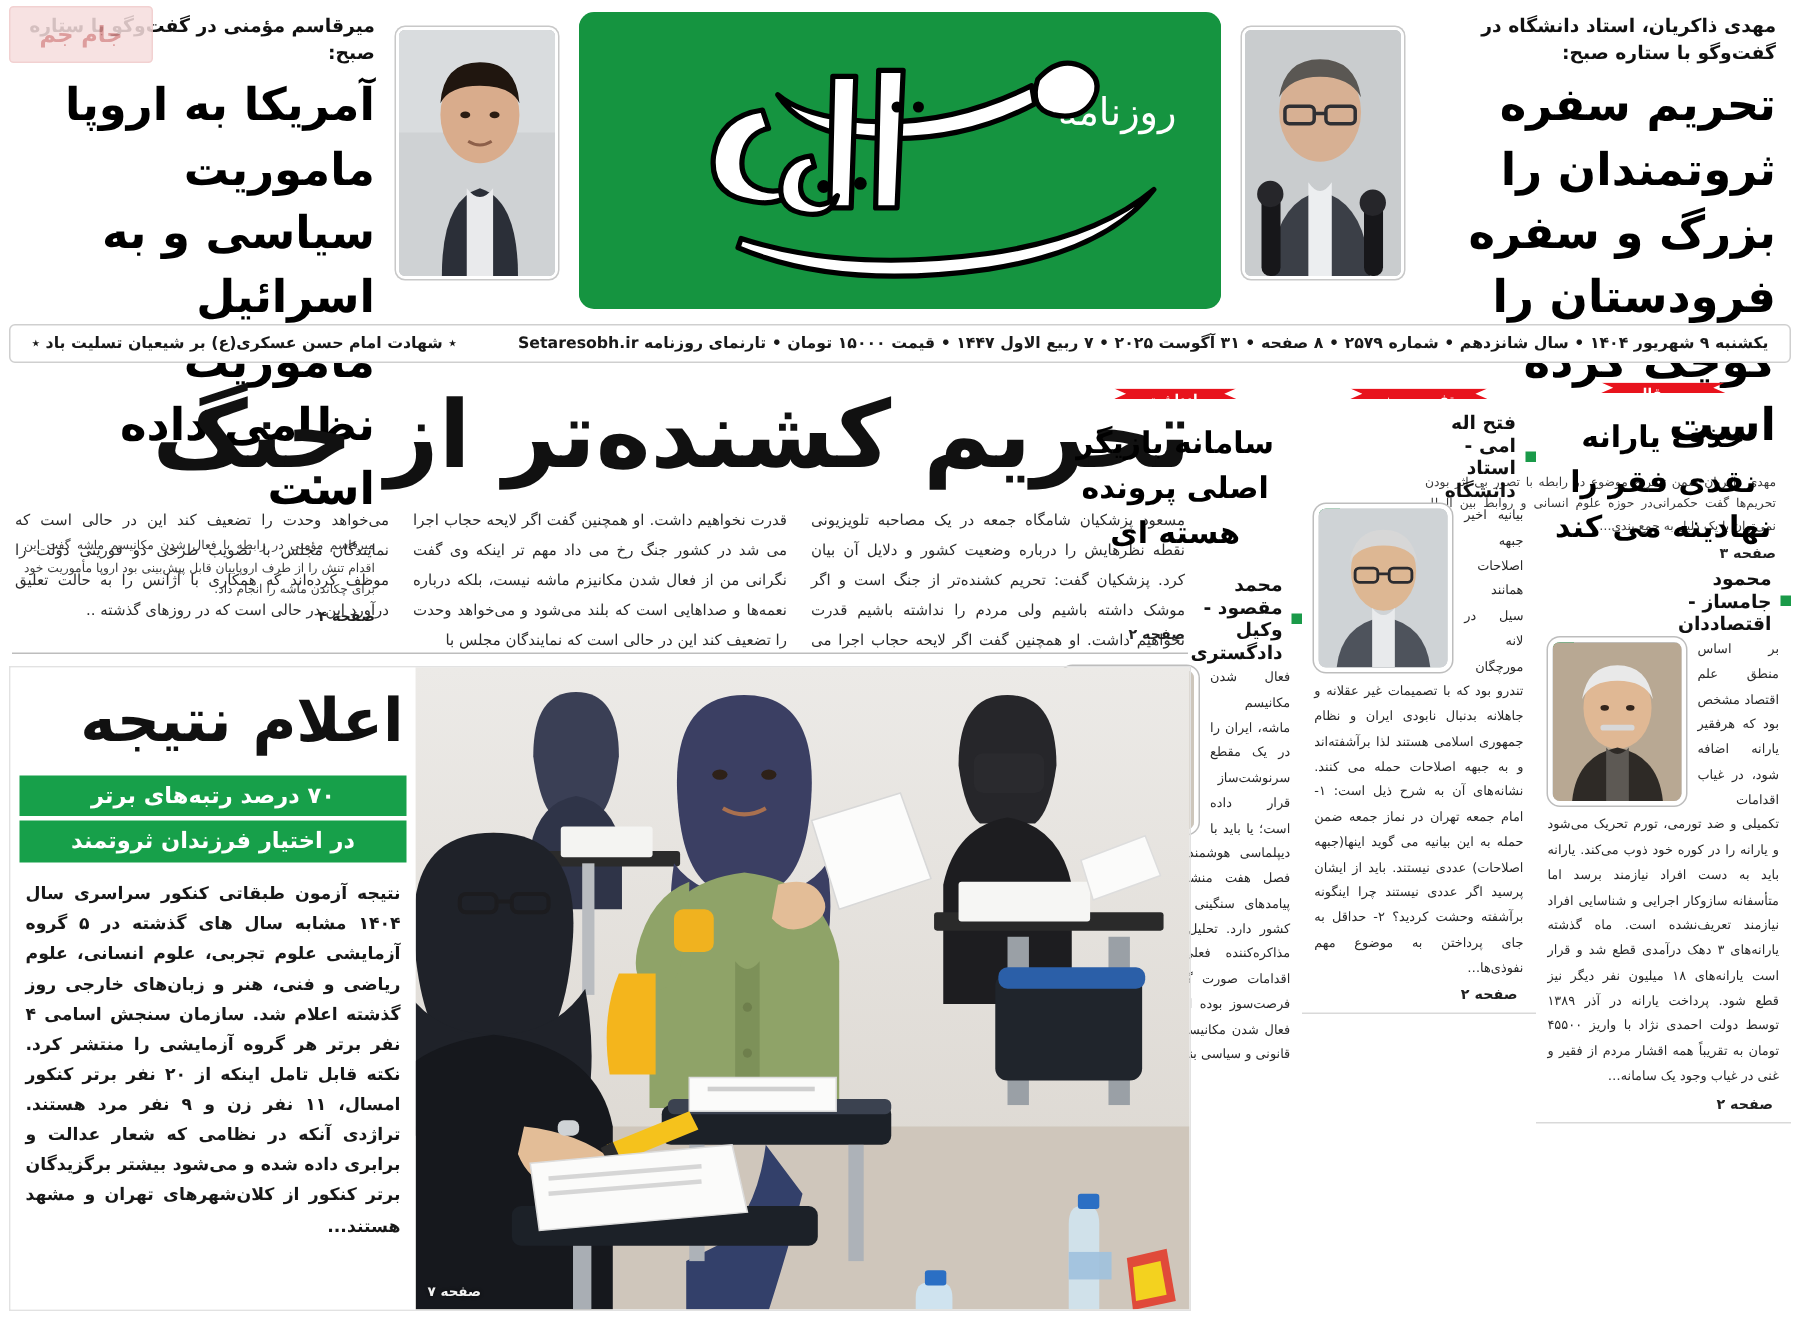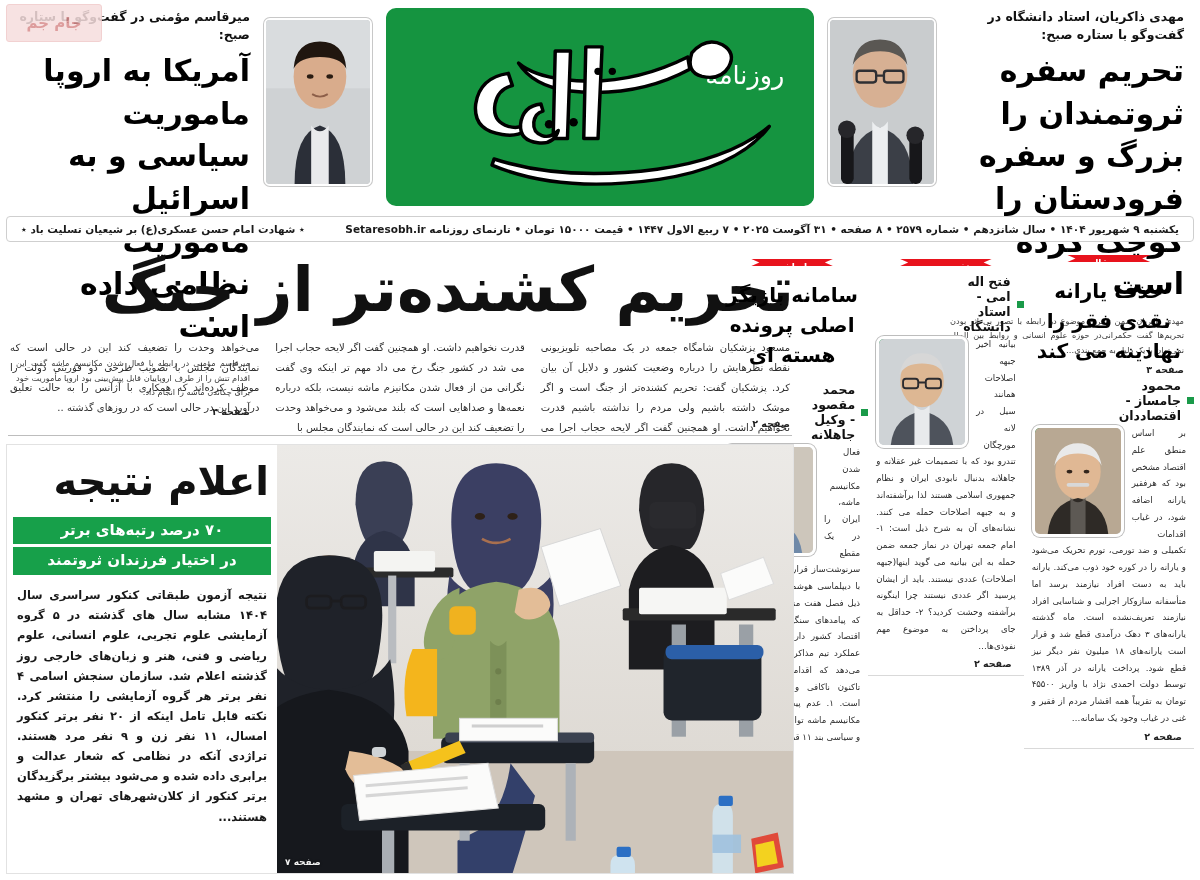--- a/index.html
+++ b/index.html
@@ -363,21 +363,21 @@
         <div class="rail-sep"></div>
       </div>
 
       <div class="rail-item">
         <div class="tag-wrap">
             <span class="tag">یادداشت</span>
           </div>
         <div class="rail-headline">سامانه بازیگر اصلی پرونده هسته ای</div>
         <div class="rail-byline">
           <span class="bullet-sq"></span>
-          <span>محمد مقصود - وکیل جاهلانه</span>
+          <span>محمد مقصود - وکیل دادگستری</span>
         </div>
         <div class="rail-body-wrap">
           <div class="rail-photo">
             <div class="photo-accent"></div>
             <div class="ph">
               <svg viewBox="0 0 92 112" preserveAspectRatio="xMidYMid slice">
                 <rect width="92" height="112" fill="#cdc6bb"></rect>
                 <ellipse cx="46" cy="44" rx="25" ry="29" fill="#d9ab85"></ellipse>
                 <path d="M21 38 q5-23 25-23 q20 0 25 23 q-7-13-25-13 q-18 0-25 13z" fill="#8a8581"></path>
                 <ellipse cx="36" cy="44" rx="3" ry="2" fill="#2e2016"></ellipse>

